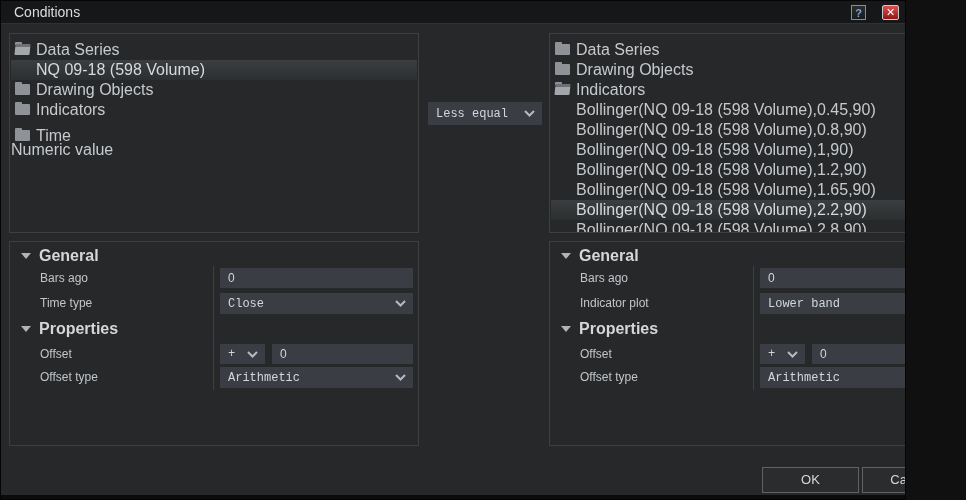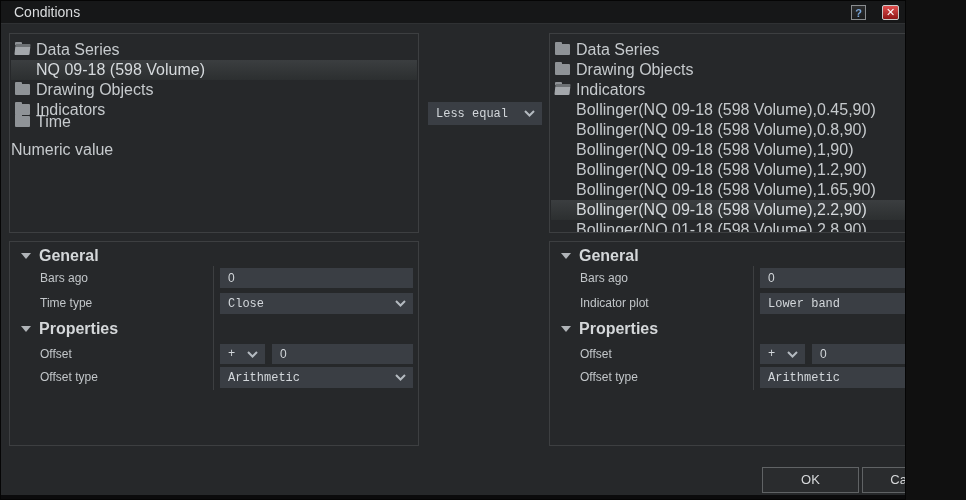--- a/index.html
+++ b/index.html
@@ -114,21 +114,21 @@
       <span class="tlabel">NQ 09-18 (598 Volume)</span>
     </div>
     <div class="trow" style="top:46px">
       <span class="ticon" data-icon="folder"></span>
       <span class="tlabel">Drawing Objects</span>
     </div>
     <div class="trow" style="top:66px">
       <span class="ticon" data-icon="folder"></span>
       <span class="tlabel">Indicators</span>
     </div>
-    <div class="trow" style="top:78px">
+    <div class="trow" style="top:92px">
       <span class="ticon" data-icon="folder"></span>
       <span class="tlabel">Time</span>
     </div>
     <div class="trow rootplain" style="top:106px">
       <span class="tlabel">Numeric value</span>
     </div>
   </div>
 
   <div class="dd op-dd">
     <span class="ddtext">Less equal</span>
@@ -164,21 +164,21 @@
     <div class="trow child" style="top:126px">
       <span class="tlabel">Bollinger(NQ 09-18 (598 Volume),1.2,90)</span>
     </div>
     <div class="trow child" style="top:146px">
       <span class="tlabel">Bollinger(NQ 09-18 (598 Volume),1.65,90)</span>
     </div>
     <div class="trow child sel" style="top:166px">
       <span class="tlabel">Bollinger(NQ 09-18 (598 Volume),2.2,90)</span>
     </div>
     <div class="trow child" style="top:186px">
-      <span class="tlabel">Bollinger(NQ 01-18 (598 Volume),2.8,90)</span>
+      <span class="tlabel">Bollinger(NQ 09-18 (598 Volume),2.8,90)</span>
     </div>
 
     <div class="sbar">
       <div class="sbtn up">
           <span class="tri-up"></span>
         </div>
       <div class="sthumb"></div>
       <div class="sbtn down">
           <span class="tri-down"></span>
         </div>

